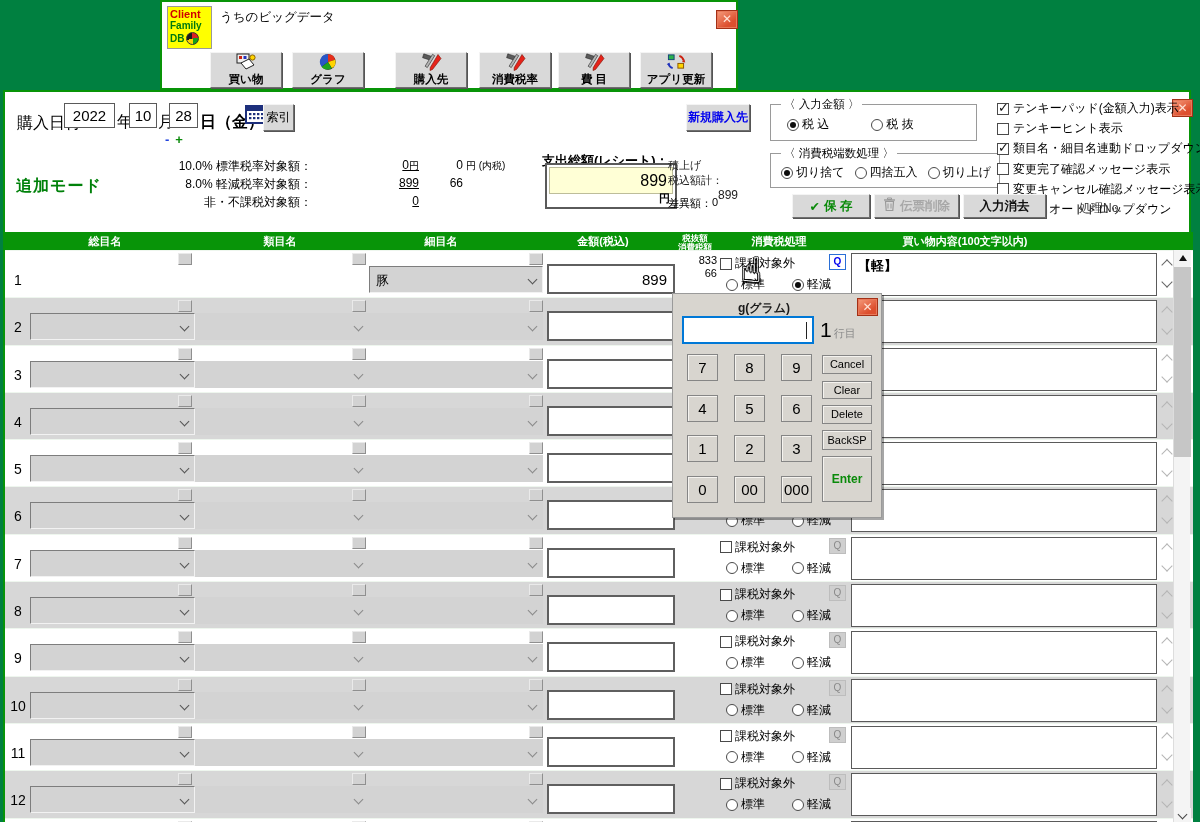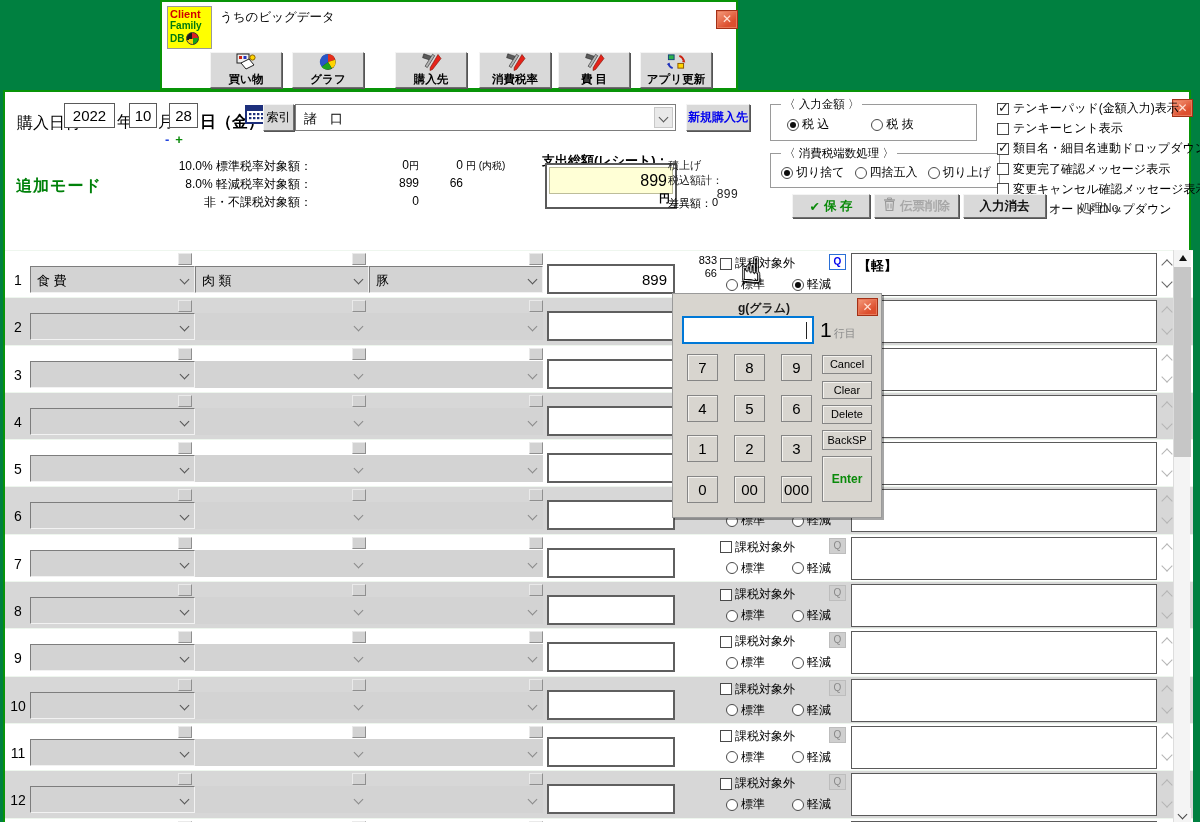--- a/index.html
+++ b/index.html
@@ -48,28 +48,28 @@
 fieldset.grp legend { font-size:11.5px; padding:0 3px; margin-left:2px; }
 #fs-amount { left:765px; top:5px; width:207px; height:44px; }
 #fs-amount .opts { display:flex; gap:42px; margin:4px 0 0 8px; }
 #fs-round { left:765px; top:54px; width:226px; height:42px; }
 #fs-round .opts { display:flex; gap:10px; margin:3px 0 0 2px; }
 #opt-panel { position:absolute; left:992px; top:8px; display:flex; flex-direction:column; gap:3.2px; }
 #opt-panel label { display:flex; align-items:center; gap:4px; font-size:12px; white-space:nowrap; }
 #mode-label { position:absolute; left:11px; top:84px; font-size:16px; font-weight:bold; color:#00810a; letter-spacing:1px; }
 .tax-line { position:absolute; font-size:12px; }
 .tax-lab { left:80px; width:227px; text-align:right; }
-.tax-v1 { left:330px; width:84px; text-align:right; }
+.tax-v1 { left:330px; width:84px; text-align:right;text-decoration:underline; }
 .tax-v2 { left:424px; width:34px; text-align:right; }
 .unit-sm { font-size:10px; }
 #total-label { position:absolute; left:537px; top:60px; font-size:13px; font-weight:bold; }
 #total-box { position:absolute; left:540px; top:71px; width:132px; height:46px; background:#fff; border:2px solid #5a5a5a; }
 #total-input { position:absolute; left:2px; top:2px; right:2px; height:27px; background:#ffffd6; border:1px solid #bdbd9a; font-size:16px; text-align:right; padding:4px 5px 0 0; }
 #total-unit { position:absolute; right:5px; bottom:1px; font-size:11px; font-weight:bold; }
-#stack { position:absolute; left:663px; top:66px; width:70px; font-size:11px; color:#222;font-family:Liberation Mono, monospace; }
+#stack { position:absolute; left:663px; top:66px; width:70px; font-size:11px; color:#222; }
 #stack .num { text-align:right; font-size:12px; }
 #diff-line { position:absolute; left:663px; top:104px; width:70px; font-size:11px; display:flex; justify-content:flex-start; }
 .actbtn { position:absolute; top:102px; height:24px; font-size:12.5px; font-weight:bold; display:flex; align-items:center; justify-content:center; gap:4px; }
 #btn-save { left:787px; width:78px; color:#0a8a0a; }
 #btn-delete { left:869px; width:85px; color:#a8a8a8; }
 #btn-clear { left:958px; width:83px; color:#111; }
 #process-no { position:absolute; left:1074px; top:108px; font-size:12px; color:#333; }
 
 
 #ghead { position:absolute; left:0; top:140px; width:1188px; height:18px; background:#089408; }
@@ -230,26 +230,20 @@
             <rect x="16" y="9" width="2.4" height="2.2"></rect>
             <rect x="4" y="13" width="2.4" height="2.2"></rect>
             <rect x="8" y="13" width="2.4" height="2.2"></rect>
             <rect x="12" y="13" width="2.4" height="2.2"></rect>
             <rect x="16" y="13" width="2.4" height="2.2"></rect>
           </g>
         </svg></span>
     <div id="minusplus"><span class="m">-</span><span class="p">+</span></div>
 
     <div id="idx-label" class="raised">索引</div>
-    <div id="idx-combo">
-      <span class="val">諸　口</span>
-      <span class="combo-btn">
-          <span class="chev"></span>
-        </span>
-    </div>
     <div id="new-vendor" class="raised">新規購入先</div>
 
     <fieldset id="fs-round" class="grp">
       <legend>〈 消費税端数処理 〉</legend>
       <div class="opts">
           <label class="rj">
             <span class="radio sel"></span>
             <span>切り捨て</span>
           </label>
           <label class="rj">
@@ -343,35 +337,39 @@
             <line x1="5" y1="6.5" x2="5" y2="11.5" stroke="#9a9a9a"></line>
             <line x1="8" y1="6.5" x2="8" y2="11.5" stroke="#9a9a9a"></line>
           </svg></span>
       <span>伝票削除</span>
     </div>
     <div id="btn-clear" class="actbtn raised">
       <span>入力消去</span>
     </div>
     <div id="process-no">処理No.</div>
 
+    <div id="ghead">
+      <span class="h" style="left:100px">総目名</span>
+      <span class="h" style="left:275px">類目名</span>
+      <span class="h" style="left:436px">細目名</span>
+      <span class="h" style="left:598px">金額(税込)</span>
+      <span class="h two" style="left:690px">
+          <i>税抜額</i>
+          <i>消費税額</i>
+        </span>
+      <span class="h" style="left:774px">消費税処理</span>
+      <span class="h" style="left:960px">買い物内容(100文字以内)</span>
+    </div>
 
     <div id="grid-rows">
   <div class="grow">
     <span class="rnum">1</span>
     <span class="sq" style="left:173px"></span>
     <span class="sq" style="left:347px"></span>
     <span class="sq" style="left:524px"></span>
-    <div class="dd sunken" style="left:25px;width:165px">
-            <span class="ddv">食 費</span>
-            <span class="chev"></span>
-          </div>
-    <div class="dd sunken" style="left:190px;width:174px">
-            <span class="ddv">肉 類</span>
-            <span class="chev"></span>
-          </div>
     <div class="dd sunken" style="left:364px;width:174px">
             <span class="ddv">豚</span>
             <span class="chev"></span>
           </div>
     <div class="amt">899</div>
     <div class="taxnums">
             <div>833</div>
             <div>66</div>
           </div>
     <label class="exempt">

